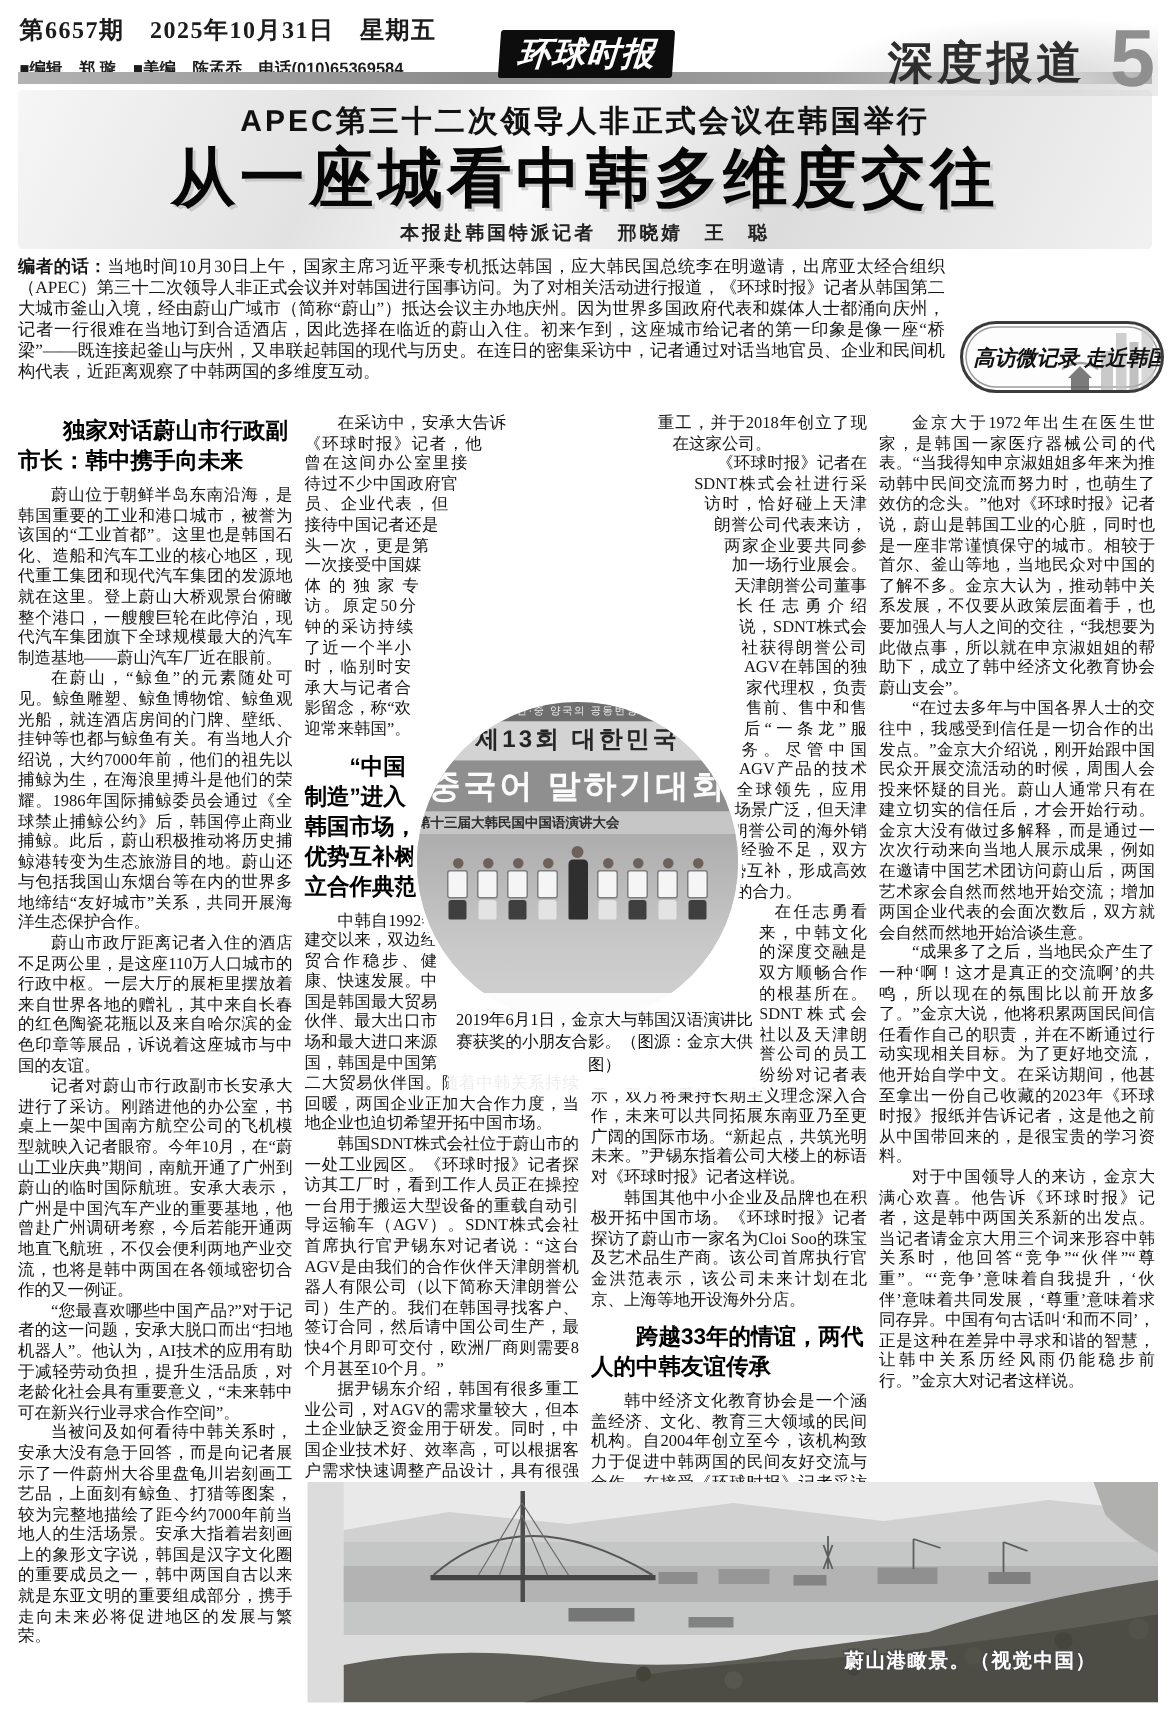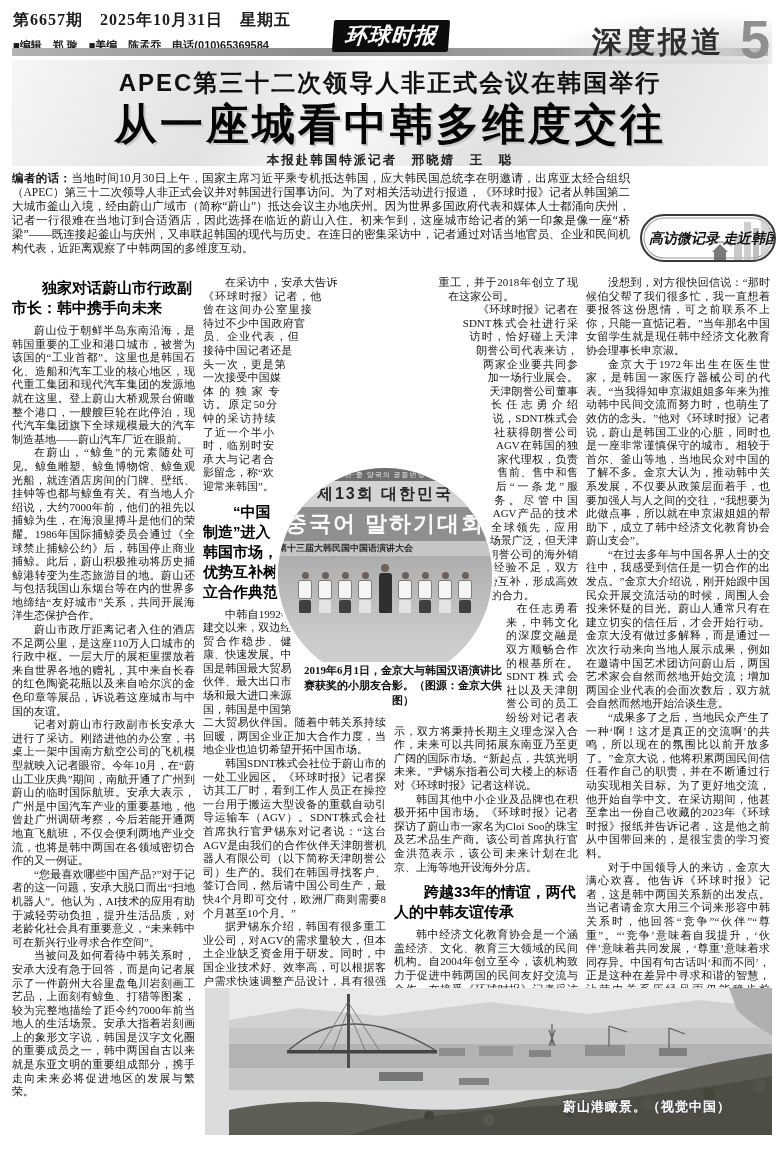--- a/index.html
+++ b/index.html
@@ -25,21 +25,21 @@
   .page-number { position:absolute; right:2px; top:0px; font-size:54px; font-weight:bold; color:#8f8f8f;
     font-family:"Liberation Sans",sans-serif; }
   .mast-bar { position:absolute; left:12px; right:12px; top:48px; height:8px; z-index:1;
     background:linear-gradient(90deg,#b3b3b3,#8b8b8b 40%,#9e9e9e 70%,#848484); }
   
   .headline {
     position:absolute; left:12px; top:60px; width:756px; height:106px; text-align:center;
     background:linear-gradient(115deg,#f6f6f6 0%,#e2e2e2 28%,#f8f8f8 46%,#dcdcdc 68%,#f1f1f1 100%);
     border-radius:3px; overflow:hidden;
   }
-  .kicker { margin-top:7px; font-size:24px; font-weight:bold; letter-spacing:2px; color:#111;
+  .kicker { margin-top:7px; font-size:20px; font-weight:bold; letter-spacing:2px; color:#111;
     font-family:"Liberation Sans",sans-serif; }
   .main-title { margin-top:2px; font-size:43px; font-weight:900; letter-spacing:3px; color:#060606;
     font-family:"Liberation Sans",sans-serif; text-shadow:2px 2px 0 #c9c9c9; line-height:1.1; }
   .byline { margin-top:4px; font-size:12.5px; font-weight:bold; letter-spacing:2px; color:#222; }
   
   .editor-note { position:absolute; left:12px; top:172px; width:758px; height:100px;
     font-size:11.5px; line-height:13.9px; text-align:justify; color:#161616; }
   .editor-note .lead { font-weight:bold; font-family:"Liberation Sans",sans-serif; }
   .badge-spacer { float:right; width:134px; height:52px; margin-top:42px; margin-left:6px; }
   .badge { position:absolute; right:4px; top:214px; width:136px; height:48px; z-index:4;
@@ -80,22 +80,22 @@
     display:flex; align-items:flex-start; justify-content:center; gap:4px; padding-top:16px; }
   .kid { width:16px; text-align:center; }
   .kid .head { width:7px; height:7px; border-radius:50%; background:#6d6159; margin:0 auto 1px auto; }
   .kid .cert { width:14px; height:19px; background:#f5f5f5; border:1px solid #7e7e7e; border-radius:2px; margin:0 auto; }
   .kid .kbody { width:12px; height:13px; margin:1px auto 0 auto; border-radius:2px 2px 1px 1px; }
   .kbody.dark { background:#3f3f3f; } .kbody.light { background:#e3e3e3; }
   .man { width:16px; text-align:center; margin-top:-8px; }
   .man .head { width:8px; height:8px; border-radius:50%; background:#6d6159; margin:0 auto 1px auto; }
   .man .mbody { width:13px; height:40px; background:#2f2f2f; border-radius:3px 3px 1px 1px; margin:0 auto; }
   .circle-caption { position:absolute; left:299px; top:662px; width:208px; z-index:4;
-    font-size:11px; line-height:14.8px; font-weight:bold; text-align:center; color:#0e0e0e;
-    background:rgba(255,255,255,.92); padding:1px 2px; }
+    font-size:11px; line-height:14.8px; font-weight:normal; text-align:center; color:#0e0e0e;
+    background:rgba(255,255,255,.92); padding:11px 2px; }
   
   .bottom-photo { position:absolute; left:205px; top:988px; width:567px; height:147px; overflow:hidden; background:#dcdcdc;padding-left:24px; }
   .photo-caption { position:absolute; left:358px; top:110px; font-size:13px; font-weight:bold; color:#fff;
     letter-spacing:1px; text-shadow:-1px -1px 0 #4a4a4a,1px -1px 0 #4a4a4a,-1px 1px 0 #4a4a4a,1px 1px 0 #4a4a4a; }
 </style>
 </head>
 <body>
 
 <div class="mast-left">
   <div class="mast-issue">第6657期　2025年10月31日　星期五</div>
@@ -155,21 +155,20 @@
   <p style="text-indent:0">重工，并于2018年创立了现在这家公司。</p>
   <p>《环球时报》记者在SDNT株式会社进行采访时，恰好碰上天津朗誉公司代表来访，两家企业要共同参加一场行业展会。天津朗誉公司董事长任志勇介绍说，SDNT株式会社获得朗誉公司AGV在韩国的独家代理权，负责售前、售中和售后“一条龙”服务。尽管中国AGV产品的技术全球领先，应用场景广泛，但天津朗誉公司的海外销售经验不足，双方优势互补，形成高效协同的合力。</p>
   <p>在任志勇看来，中韩文化的深度交融是双方顺畅合作的根基所在。SDNT株式会社以及天津朗誉公司的员工纷纷对记者表示，双方将秉持长期主义理念深入合作，未来可以共同拓展东南亚乃至更广阔的国际市场。“新起点，共筑光明未来。”尹锡东指着公司大楼上的标语对《环球时报》记者这样说。</p>
   <p>韩国其他中小企业及品牌也在积极开拓中国市场。《环球时报》记者探访了蔚山市一家名为Cloi Soo的珠宝及艺术品生产商。该公司首席执行官金洪范表示，该公司未来计划在北京、上海等地开设海外分店。</p>
   <div class="sub-head">跨越33年的情谊，两代人的中韩友谊传承</div>
   <p>韩中经济文化教育协会是一个涵盖经济、文化、教育三大领域的民间机构。自2004年创立至今，该机构致力于促进中韩两国的民间友好交流与合作。在接受《环球时报》记者采访时，该协会蔚山支会会长金京大讲述了他和父亲跨越两代人的韩中友谊传承。</p>
 
 </div>
 
 <div class="col" id="col4">
-  <p>没想到，对方很快回信说：“那时候伯父帮了我们很多忙，我一直想着要报答这份恩情，可之前联系不上你，只能一直惦记着。”当年那名中国女留学生就是现任韩中经济文化教育协会理事长申京淑。</p>
   <p>金京大于1972年出生在医生世家，是韩国一家医疗器械公司的代表。“当我得知申京淑姐姐多年来为推动韩中民间交流而努力时，也萌生了效仿的念头。”他对《环球时报》记者说，蔚山是韩国工业的心脏，同时也是一座非常谨慎保守的城市。相较于首尔、釜山等地，当地民众对中国的了解不多。金京大认为，推动韩中关系发展，不仅要从政策层面着手，也要加强人与人之间的交往，“我想要为此做点事，所以就在申京淑姐姐的帮助下，成立了韩中经济文化教育协会蔚山支会”。</p>
   <p>“在过去多年与中国各界人士的交往中，我感受到信任是一切合作的出发点。”金京大介绍说，刚开始跟中国民众开展交流活动的时候，周围人会投来怀疑的目光。蔚山人通常只有在建立切实的信任后，才会开始行动。金京大没有做过多解释，而是通过一次次行动来向当地人展示成果，例如在邀请中国艺术团访问蔚山后，两国艺术家会自然而然地开始交流；增加两国企业代表的会面次数后，双方就会自然而然地开始洽谈生意。</p>
   <p>“成果多了之后，当地民众产生了一种‘啊！这才是真正的交流啊’的共鸣，所以现在的氛围比以前开放多了。”金京大说，他将积累两国民间信任看作自己的职责，并在不断通过行动实现相关目标。为了更好地交流，他开始自学中文。在采访期间，他甚至拿出一份自己收藏的2023年《环球时报》报纸并告诉记者，这是他之前从中国带回来的，是很宝贵的学习资料。</p>
   <p>对于中国领导人的来访，金京大满心欢喜。他告诉《环球时报》记者，这是韩中两国关系新的出发点。当记者请金京大用三个词来形容中韩关系时，他回答“竞争”“伙伴”“尊重”。“‘竞争’意味着自我提升，‘伙伴’意味着共同发展，‘尊重’意味着求同存异。中国有句古话叫‘和而不同’，正是这种在差异中寻求和谐的智慧，让韩中关系历经风雨仍能稳步前行。”金京大对记者这样说。</p>
 
 </div>
 
 <div class="circle-photo">
   <div class="cp-top">한·중 양국의 공동번영</div>
   <div class="cp-band1">제13회 대한민국</div>

